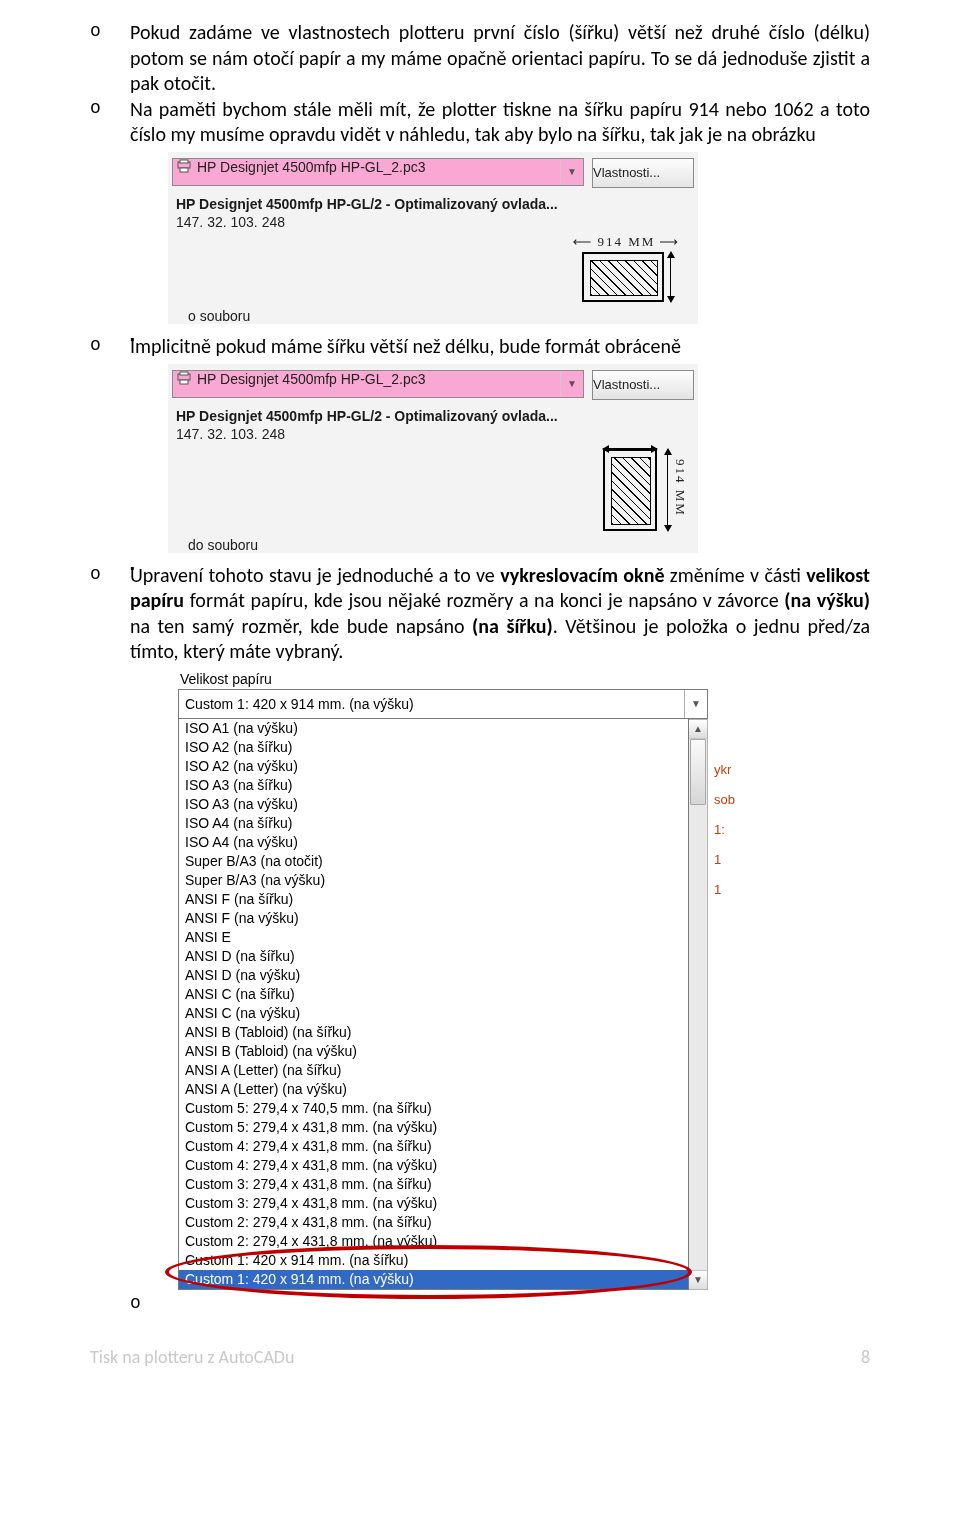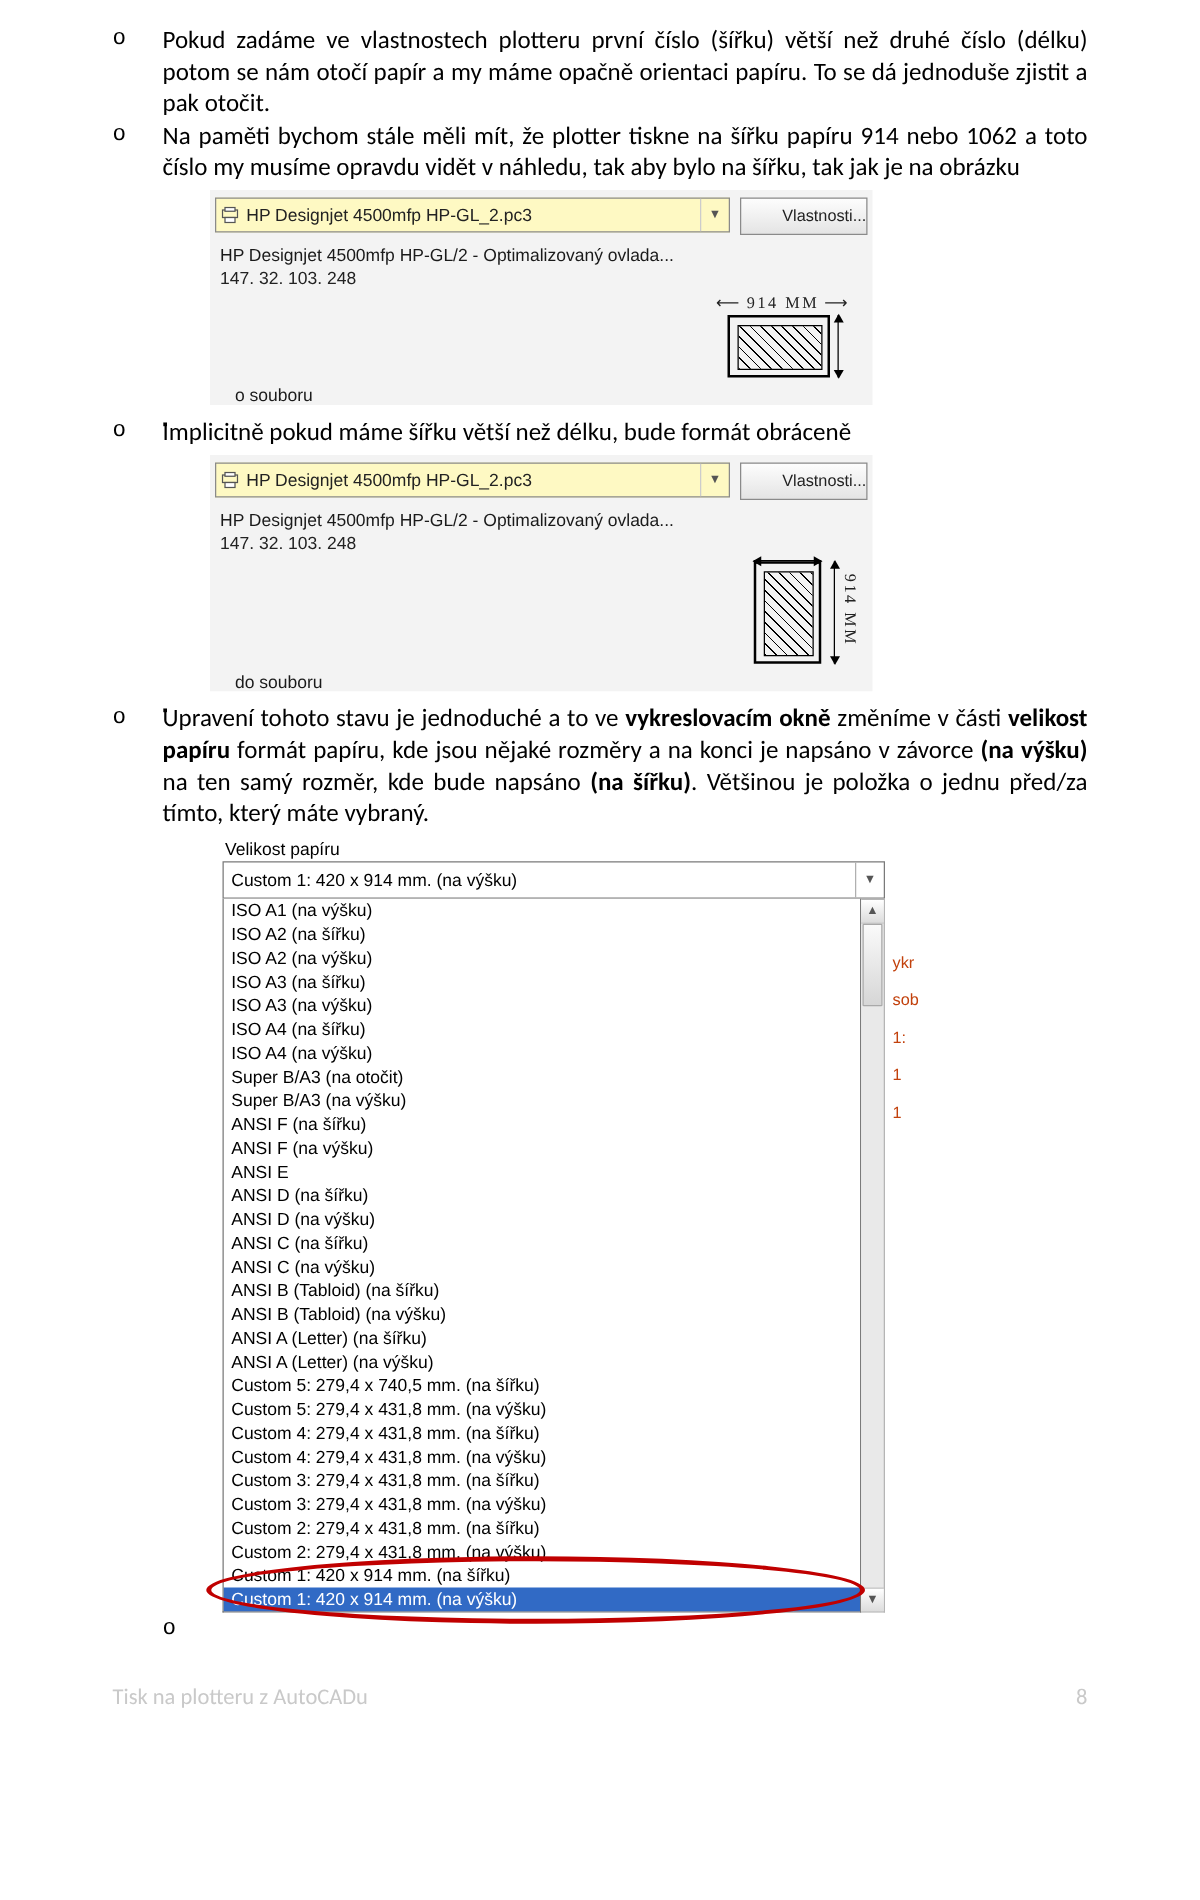--- a/index.html
+++ b/index.html
@@ -58,45 +58,44 @@
     border: 0;
     width: 530px;
     font-family: "Segoe UI", Tahoma, sans-serif;
     font-size: 14px;
     color: #222;
   }
   .ui-row1 { display: flex; gap: 8px; padding: 6px 4px 4px 4px; }
   .ui-combo {
     flex: 1;
     height: 26px;
-    background: #fef9c3;
+    background: #f9a8d4;
     border: 1px solid #8a8a8a;
     display: flex;
-    align-items: center;
     padding: 0 4px;
     position: relative;
   }
   .ui-combo .plotter-icon {
     width: 14px; height: 14px; margin-right: 6px;
     display: inline-flex; align-items: center; justify-content: center;
   }
   .ui-combo .caret {
     position: absolute; right: 0; top: 0; bottom: 0;
     width: 22px; border-left: 1px solid #ccc;
     display: flex; align-items: center; justify-content: center;
     color: #555; font-size: 10px;
   }
   .ui-vlast-btn {
     width: 100px; height: 28px;
     background: linear-gradient(#fdfdfd,#e4e4e4);
     border: 1px solid #8a8a8a;
-    display: flex; align-items: center; justify-content: flex-end;
+    display: flex; align-items: center; justify-content: flex-start;
     font-size: 13px;
   }
-  .ui-sub { padding: 4px 8px 2px 8px; color:#1a1a1a; font-size: 14px; }
+  .ui-sub { padding: 4px 8px 2px 8px; color:#1a1a1a; font-size: 14px; font-weight: bold; }
   .ui-ip { padding: 0 8px 2px 8px; font-size: 14px; }
   .ui-preview-row { display:flex; padding: 2px 10px 6px 10px; }
   .ui-preview-spacer { flex:1; }
   .preview-wrap {
     display:flex; flex-direction:column; align-items:center;
     margin-right: 8px;
   }
   .dim-label-h {
     font-family: "Times New Roman","Wide", serif;
     letter-spacing: 2px;

